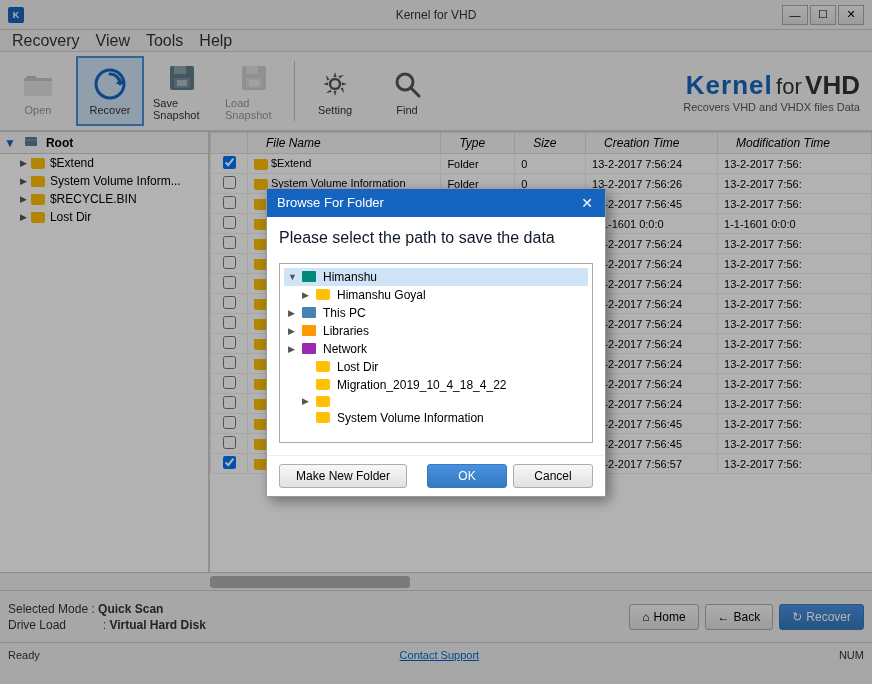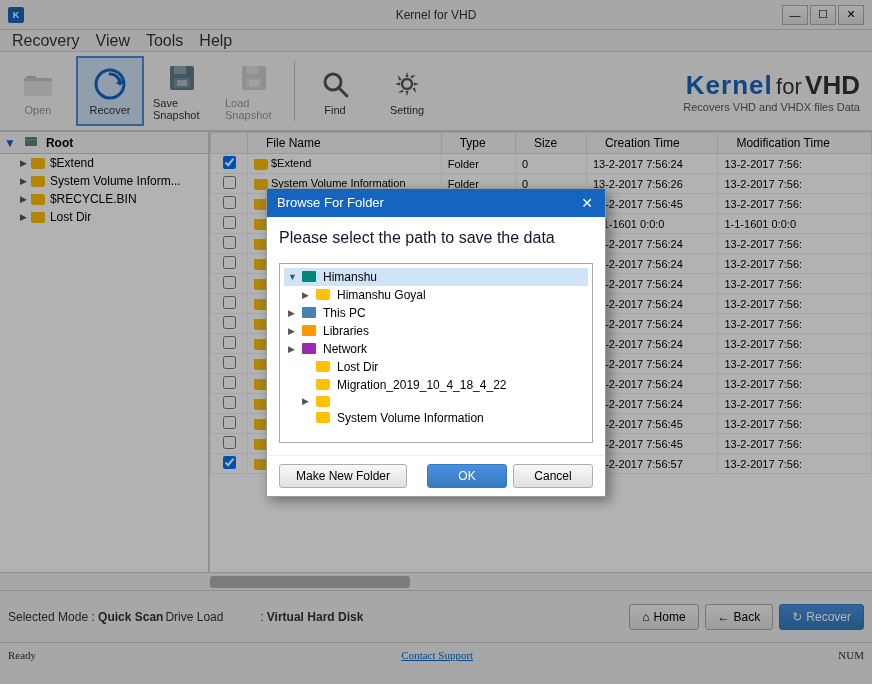--- a/index.html
+++ b/index.html
@@ -34,32 +34,32 @@
 
     
     .tree-panel { width: 210px; border-right: 2px solid #d0d0d0; background: white; overflow: auto; }
     .tree-header { background: #f5f5f5; padding: 2px 4px; border-bottom: 1px solid #ccc; font-weight: bold; display: flex; align-items: center; gap: 4px; }
     .tree-item { display: flex; align-items: center; gap: 2px; padding: 2px 4px; cursor: pointer; white-space: nowrap; }
     .tree-indent1 { margin-left: 16px; }
 
     
     .file-panel { flex: 1; background: white; overflow: auto; }
     .file-table { width: 100%; border-collapse: collapse; }
-    .file-table th { background: #f5f5f5; border: 1px solid #ddd; padding: 3px 18px; text-align: left; font-weight: normal; position: sticky; top: 0; font-size: 12px; }
+    .file-table th { background: #f5f5f5; border: 1px solid #ddd; padding: 3px 18px; text-align: left; font-weight: normal; position: sticky; top: 0; font-size: 12px; font-style: italic; }
     .file-table td { border: 1px solid #eee; padding: 2px 6px; font-size: 11px; white-space: nowrap; }
     .file-row td:first-child { width: 20px; }
 
     
     .status-bar-bottom { background: #f0f0f0; height: 52px; border-top: 1px solid #ccc; display: flex; align-items: center; padding: 4px 8px; justify-content: space-between; }
-    .status-left { display: flex; flex-direction: row; gap: 2px; font-size: 12px; color: #333; text-align: center; }
+    .status-left { display: flex; flex-direction: column; gap: 2px; font-size: 12px; color: #333; }
     .nav-buttons { display: flex; gap: 6px; }
     .nav-btn { display: flex; align-items: center; gap: 4px; padding: 5px 12px; border: 1px solid #adadad; background: linear-gradient(to bottom, #f8f8f8, #e0e0e0); cursor: pointer; font-size: 12px; border-radius: 3px; }
     .nav-btn.primary { background: linear-gradient(to bottom, #4a90e2, #357abd); color: white; border-color: #357abd; }
 
-    .very-bottom { background: #f0f0f0; height: 24px; border-top: 1px solid #ccc; display: flex; align-items: center; padding: 12px 8px; justify-content: space-between; font-size: 11px; color: #333; font-family: Liberation Serif, serif; }
+    .very-bottom { background: #f0f0f0; height: 24px; border-top: 1px solid #ccc; display: flex; align-items: center; padding: 12px 8px; justify-content: space-between; font-size: 11px; color: #333; }
     .contact-support { color: #0066cc; cursor: pointer; text-decoration: underline; font-size: 11px; }
 
     
     .h-scroll { height: 18px; background: #f0f0f0; border-top: 1px solid #ccc; display: flex; align-items: center; }
 
     
     .modal-overlay { position: fixed; top: 0; left: 0; width: 872px; height: 684px; background: rgba(0,0,0,0.3); display: flex; align-items: center; justify-content: center; z-index: 100; }
     .modal { background: white; border: 1px solid #999; box-shadow: 4px 4px 12px rgba(0,0,0,0.4); width: 340px; }
     .modal-title-bar { background: #1565c0; color: white; padding: 6px 10px; display: flex; justify-content: space-between; align-items: center; font-size: 13px; }
     .modal-close-btn { background: none; border: none; color: white; font-size: 14px; cursor: pointer; padding: 0 2px; }
@@ -145,42 +145,42 @@
       </svg>
     </div>
     <span>Load Snapshot</span>
   </div>
 
   <div class="tb-separator"></div>
 
   <div class="tb-btn">
     <div class="tb-icon">
       <svg width="32" height="32" viewBox="0 0 32 32">
-        <circle cx="14" cy="14" r="8" fill="none" stroke="#555" stroke-width="3"></circle>
-        <line x1="20" y1="20" x2="28" y2="28" stroke="#555" stroke-width="3" stroke-linecap="round"></line>
-      </svg>
-    </div>
-    <span>Find</span>
-  </div>
-
-  <div class="tb-btn">
-    <div class="tb-icon">
-      <svg width="32" height="32" viewBox="0 0 32 32">
         <circle cx="16" cy="16" r="5" fill="none" stroke="#555" stroke-width="2.5"></circle>
         <path d="M16 4 L17.5 9 L14.5 9 Z" fill="#555"></path>
         <path d="M16 28 L17.5 23 L14.5 23 Z" fill="#555"></path>
         <path d="M4 16 L9 14.5 L9 17.5 Z" fill="#555"></path>
         <path d="M28 16 L23 14.5 L23 17.5 Z" fill="#555"></path>
         <path d="M7 7 L10.5 11.5 L8 12.5 Z" fill="#555"></path>
         <path d="M25 25 L21.5 20.5 L24 19.5 Z" fill="#555"></path>
         <path d="M25 7 L20.5 10.5 L19.5 8 Z" fill="#555"></path>
         <path d="M7 25 L11.5 21.5 L12.5 24 Z" fill="#555"></path>
       </svg>
     </div>
     <span>Setting</span>
+  </div>
+
+  <div class="tb-btn">
+    <div class="tb-icon">
+      <svg width="32" height="32" viewBox="0 0 32 32">
+        <circle cx="14" cy="14" r="8" fill="none" stroke="#555" stroke-width="3"></circle>
+        <line x1="20" y1="20" x2="28" y2="28" stroke="#555" stroke-width="3" stroke-linecap="round"></line>
+      </svg>
+    </div>
+    <span>Find</span>
   </div>
 
   <div class="tb-logo" style="margin-left:auto;">
     <div>
       <span class="logo-kernel"><span style="font-weight:700">Kernel</span></span>
       <span style="font-size:22px; color:#333; font-weight:300;">for</span>
       <span class="logo-vhd">VHD</span>
     </div>
     <div class="logo-sub">Recovers VHD and VHDX files Data</div>
   </div>

